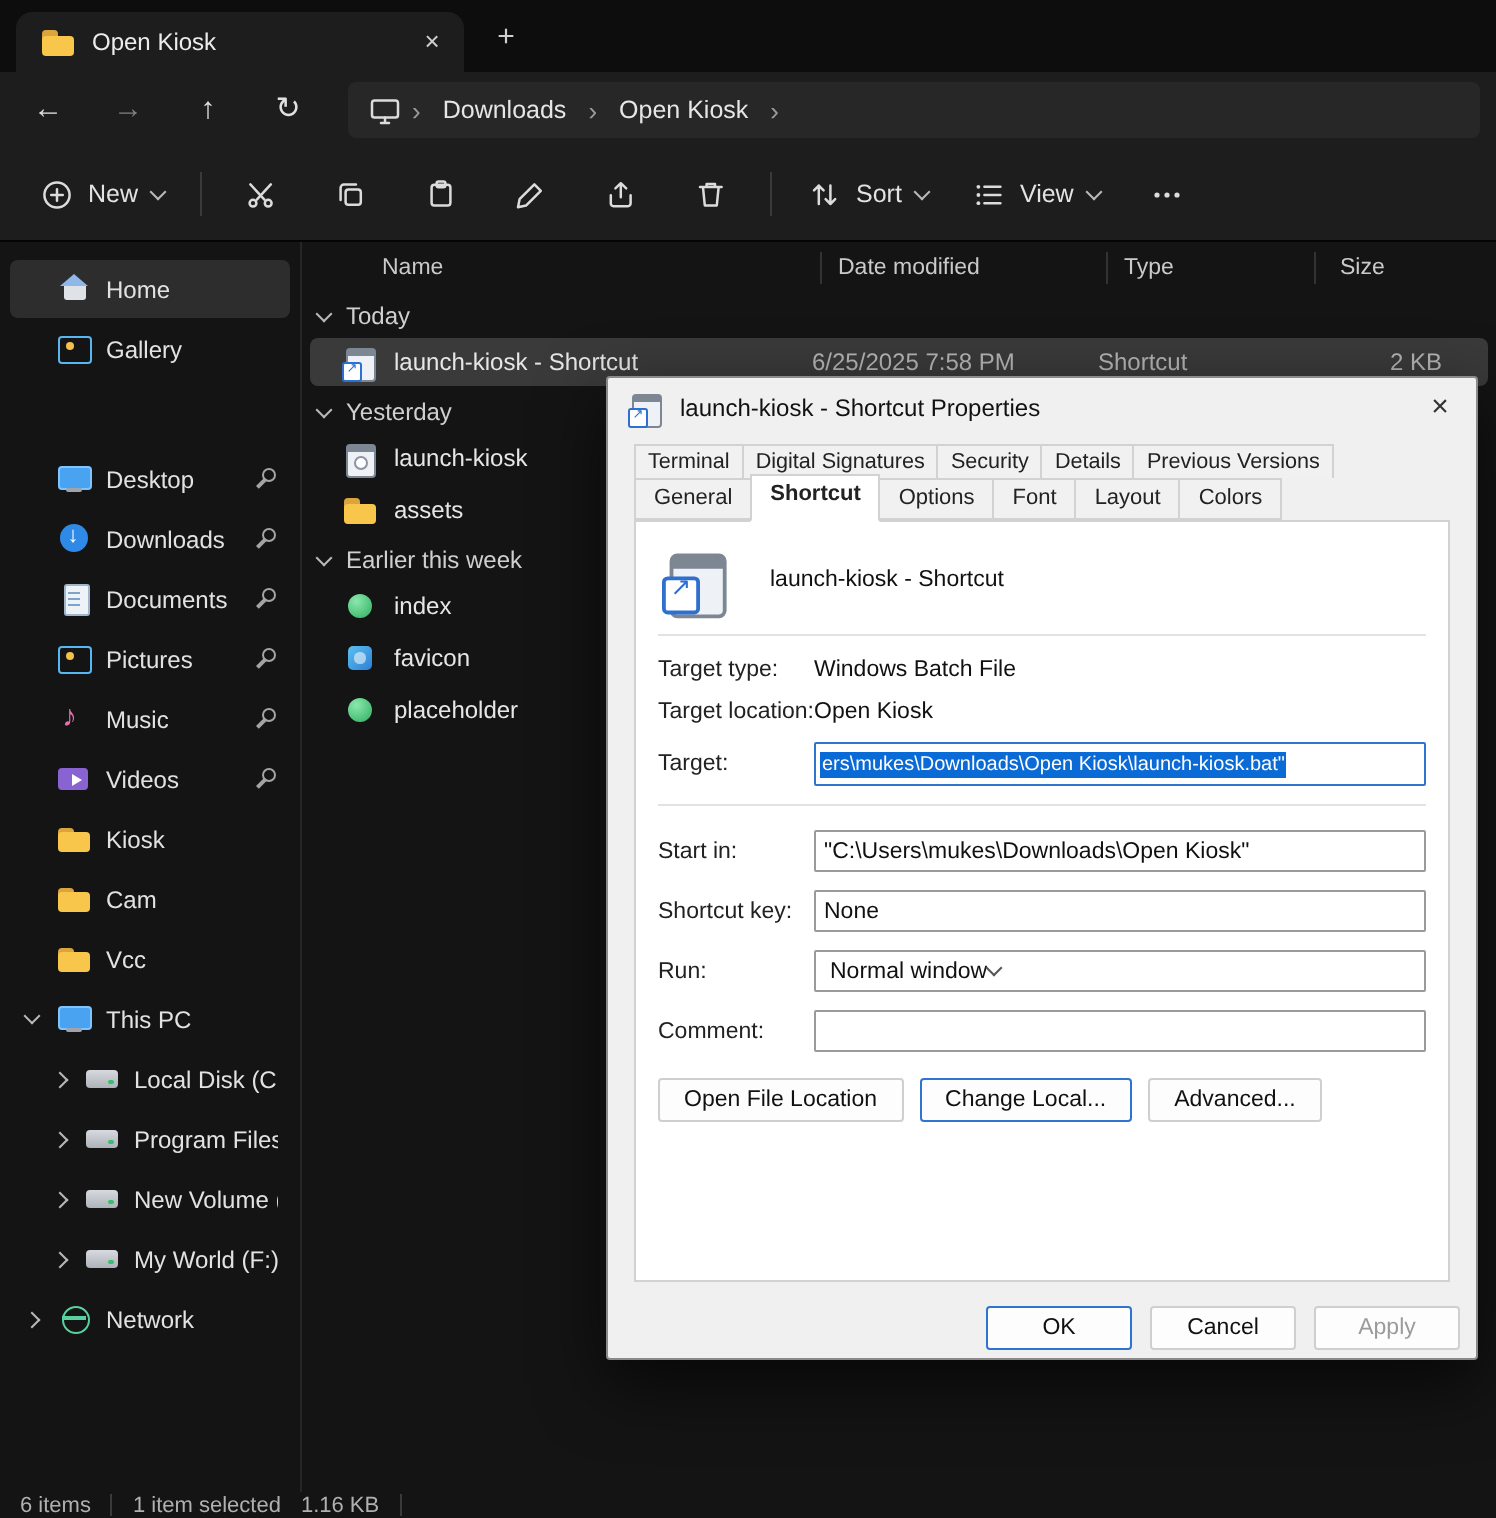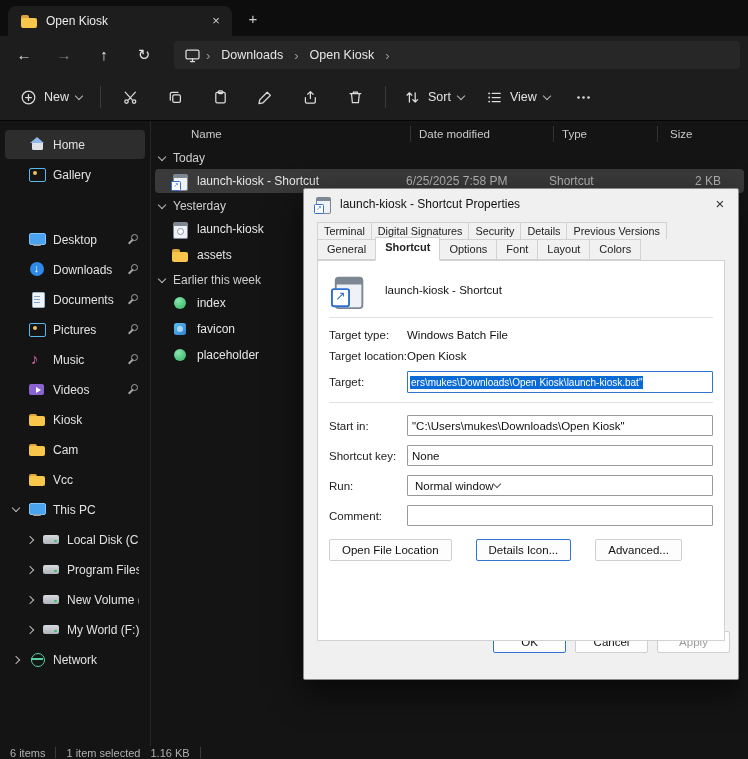--- a/index.html
+++ b/index.html
@@ -118,24 +118,24 @@
 .bigic{width:38px;height:34px;position:relative;flex:none}
 .bigic .sic{position:absolute;left:0;top:0;transform:scale(1.9);transform-origin:0 0}
 .phr{border:none;border-top:1px solid #e2e2e2;margin:0 0 11px}
 .prow{display:flex;align-items:center;margin:0 0 9px}
 .plbl{width:78px;flex:none;color:#222}
 .pval{color:#111}
 .pinput{flex:1;height:21px;border:1px solid #9a9a9a;background:#fff;font-size:11.5px;padding:0 4px;font-family:inherit;color:#111;border-radius:1px}
 .target-box{flex:1;height:22px;border:1px solid #2f74d0;display:flex;align-items:center;padding:0 2px;background:#fff;overflow:hidden;white-space:nowrap;border-radius:1px}
 .seltext{background:#0a6ad6;color:#fff;padding:1px 1px;font-size:10px;white-space:nowrap}
 .pselect{flex:1;height:21px;border:1px solid #9a9a9a;background:#fff;display:flex;align-items:center;padding:0 7px;border-radius:1px}
-.pbtns{display:flex;gap:24px;margin:13px 0 0}
+.pbtns{display:flex;gap:8px;margin:13px 0 0}
 .pbtn{height:22px;padding:0 12px;background:#fdfdfd;border:1px solid #cfcfcf;border-radius:2px;font-size:11.5px;color:#111;display:flex;align-items:center}
 .pbtn.focusblue{border:1.5px solid #2f74d0}
-.dfoot{position:absolute;right:8px;bottom:26px;display:flex;gap:9px}
+.dfoot{position:absolute;right:8px;bottom:4px;display:flex;gap:9px}
 .fbtn{width:73px;height:22px;background:#fdfdfd;border:1px solid #cfcfcf;border-radius:2px;font-size:11.5px;color:#111;display:flex;align-items:center;justify-content:center}
 .fbtn.def{border-color:#2f74d0}
 .fbtn.disabled{color:#9b9b9b}
 </style>
 </head>
 <body>
 
 <div id="app">
 
   <header id="titlebar">
@@ -477,21 +477,21 @@
           <span>Normal window</span>
           <span class="chev d dark"></span>
         </div>
       </div>
       <div class="prow">
         <span class="plbl">Comment:</span>
         <input class="pinput" value="" style="">
       </div>
       <div class="pbtns">
         <div class="pbtn">Open File Location</div>
-        <div class="pbtn focusblue">Details Icon...</div>
+        <div class="pbtn focusblue">Change Local...</div>
         <div class="pbtn">Advanced...</div>
       </div>
     </div>
     <div class="dfoot">
       <div class="fbtn def">OK</div>
       <div class="fbtn">Cancel</div>
       <div class="fbtn disabled">Apply</div>
     </div>
   </div>
 

